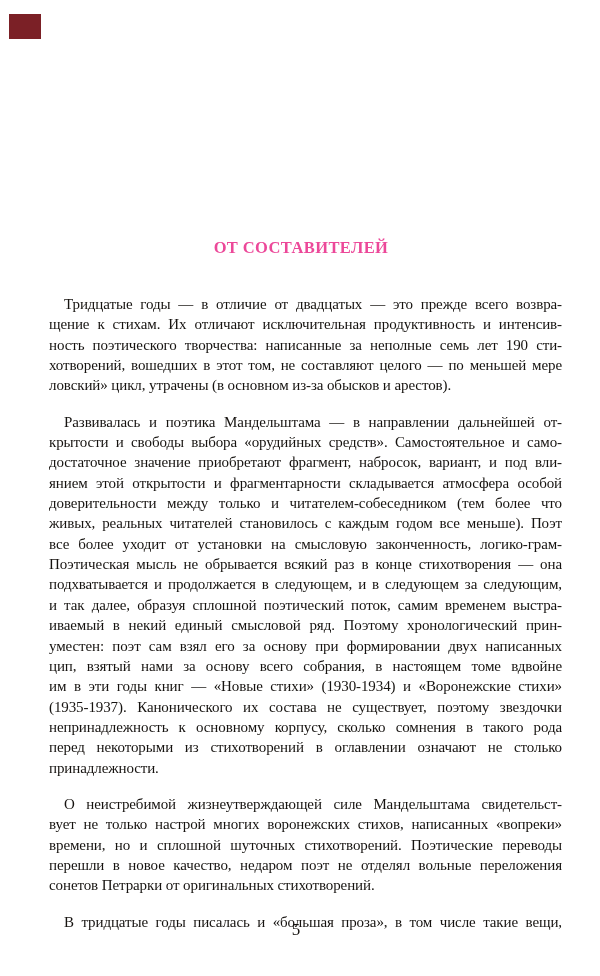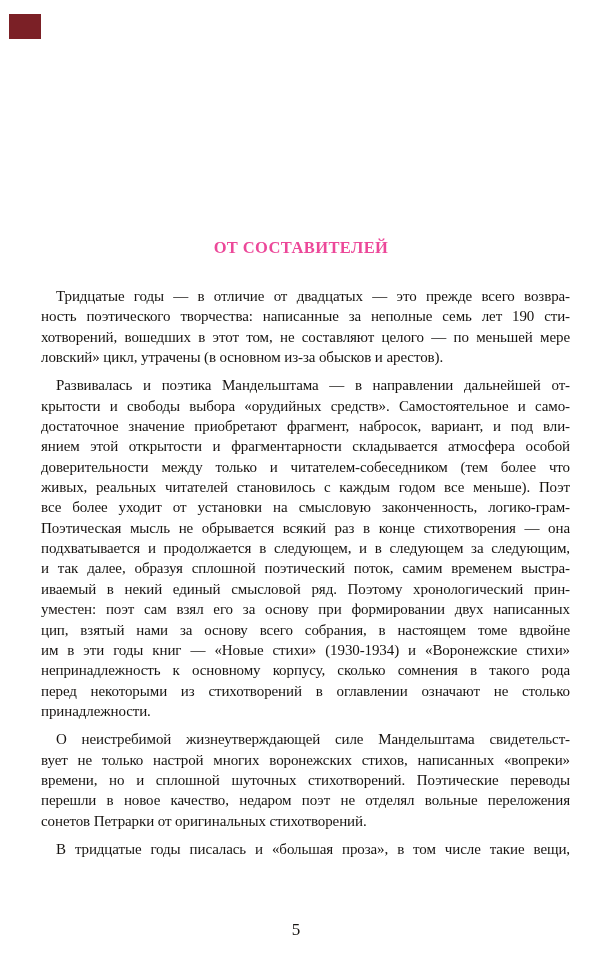--- a/index.html
+++ b/index.html
@@ -39,21 +39,21 @@
     position: absolute;
     left: 33px;
     top: 278px;
     width: 545px;
     font-size: 15px;
     line-height: 20.35px;
     letter-spacing: -0.1px;
     color: #161310;
   }
   .paragraph {
-    margin: 8px;
+    margin: 16px;
   }
   .line {
     height: 20.35px;
     overflow: hidden;
     text-align: justify;
     text-align-last: justify;
   }
   .line.first {
     text-indent: 15px;
   }
@@ -72,39 +72,41 @@
 </style>
 </head>
 <body>
 
 <div class="page" style="background: rgb(255, 255, 255);">
   <div class="corner-mark" style="background: rgb(123, 32, 38);"></div>
   <h1 class="title">ОТ СОСТАВИТЕЛЕЙ</h1>
   <div class="text-block" id="text-block" style="color: rgb(22, 19, 16);">
       <div class="paragraph">
         <div class="line first">Тридцатые годы — в отличие от двадцатых — это прежде всего возвра-</div>
+        <div class="line">щение к стихам. Их отличают исключительная продуктивность и интенсив-</div>
         <div class="line">ность поэтического творчества: написанные за неполные семь лет 190 сти-</div>
         <div class="line">хотворений, вошедших в этот том, не составляют целого — по меньшей мере</div>
         <div class="line last">ловский» цикл, утрачены (в основном из-за обысков и арестов).</div>
       </div>
       <div class="paragraph">
         <div class="line first">Развивалась и поэтика Мандельштама — в направлении дальнейшей от-</div>
         <div class="line">крытости и свободы выбора «орудийных средств». Самостоятельное и само-</div>
         <div class="line">достаточное значение приобретают фрагмент, набросок, вариант, и под вли-</div>
         <div class="line">янием этой открытости и фрагментарности складывается атмосфера особой</div>
         <div class="line">доверительности между только и читателем-собеседником (тем более что</div>
         <div class="line">живых, реальных читателей становилось с каждым годом все меньше). Поэт</div>
         <div class="line">все более уходит от установки на смысловую законченность, логико-грам-</div>
         <div class="line">Поэтическая мысль не обрывается всякий раз в конце стихотворения — она</div>
         <div class="line">подхватывается и продолжается в следующем, и в следующем за следующим,</div>
         <div class="line">и так далее, образуя сплошной поэтический поток, самим временем выстра-</div>
         <div class="line">иваемый в некий единый смысловой ряд. Поэтому хронологический прин-</div>
         <div class="line">уместен: поэт сам взял его за основу при формировании двух написанных</div>
         <div class="line">цип, взятый нами за основу всего собрания, в настоящем томе вдвойне</div>
         <div class="line">им в эти годы книг — «Новые стихи» (1930-1934) и «Воронежские стихи»</div>
+        <div class="line">(1935-1937). Канонического их состава не существует, поэтому звездочки</div>
         <div class="line">непринадлежность к основному корпусу, сколько сомнения в такого рода</div>
         <div class="line">перед некоторыми из стихотворений в оглавлении означают не столько</div>
         <div class="line last">принадлежности.</div>
       </div>
       <div class="paragraph">
         <div class="line first">О неистребимой жизнеутверждающей силе Мандельштама свидетельст-</div>
         <div class="line">вует не только настрой многих воронежских стихов, написанных «вопреки»</div>
         <div class="line">времени, но и сплошной шуточных стихотворений. Поэтические переводы</div>
         <div class="line">перешли в новое качество, недаром поэт не отделял вольные переложения</div>
         <div class="line last">сонетов Петрарки от оригинальных стихотворений.</div>

